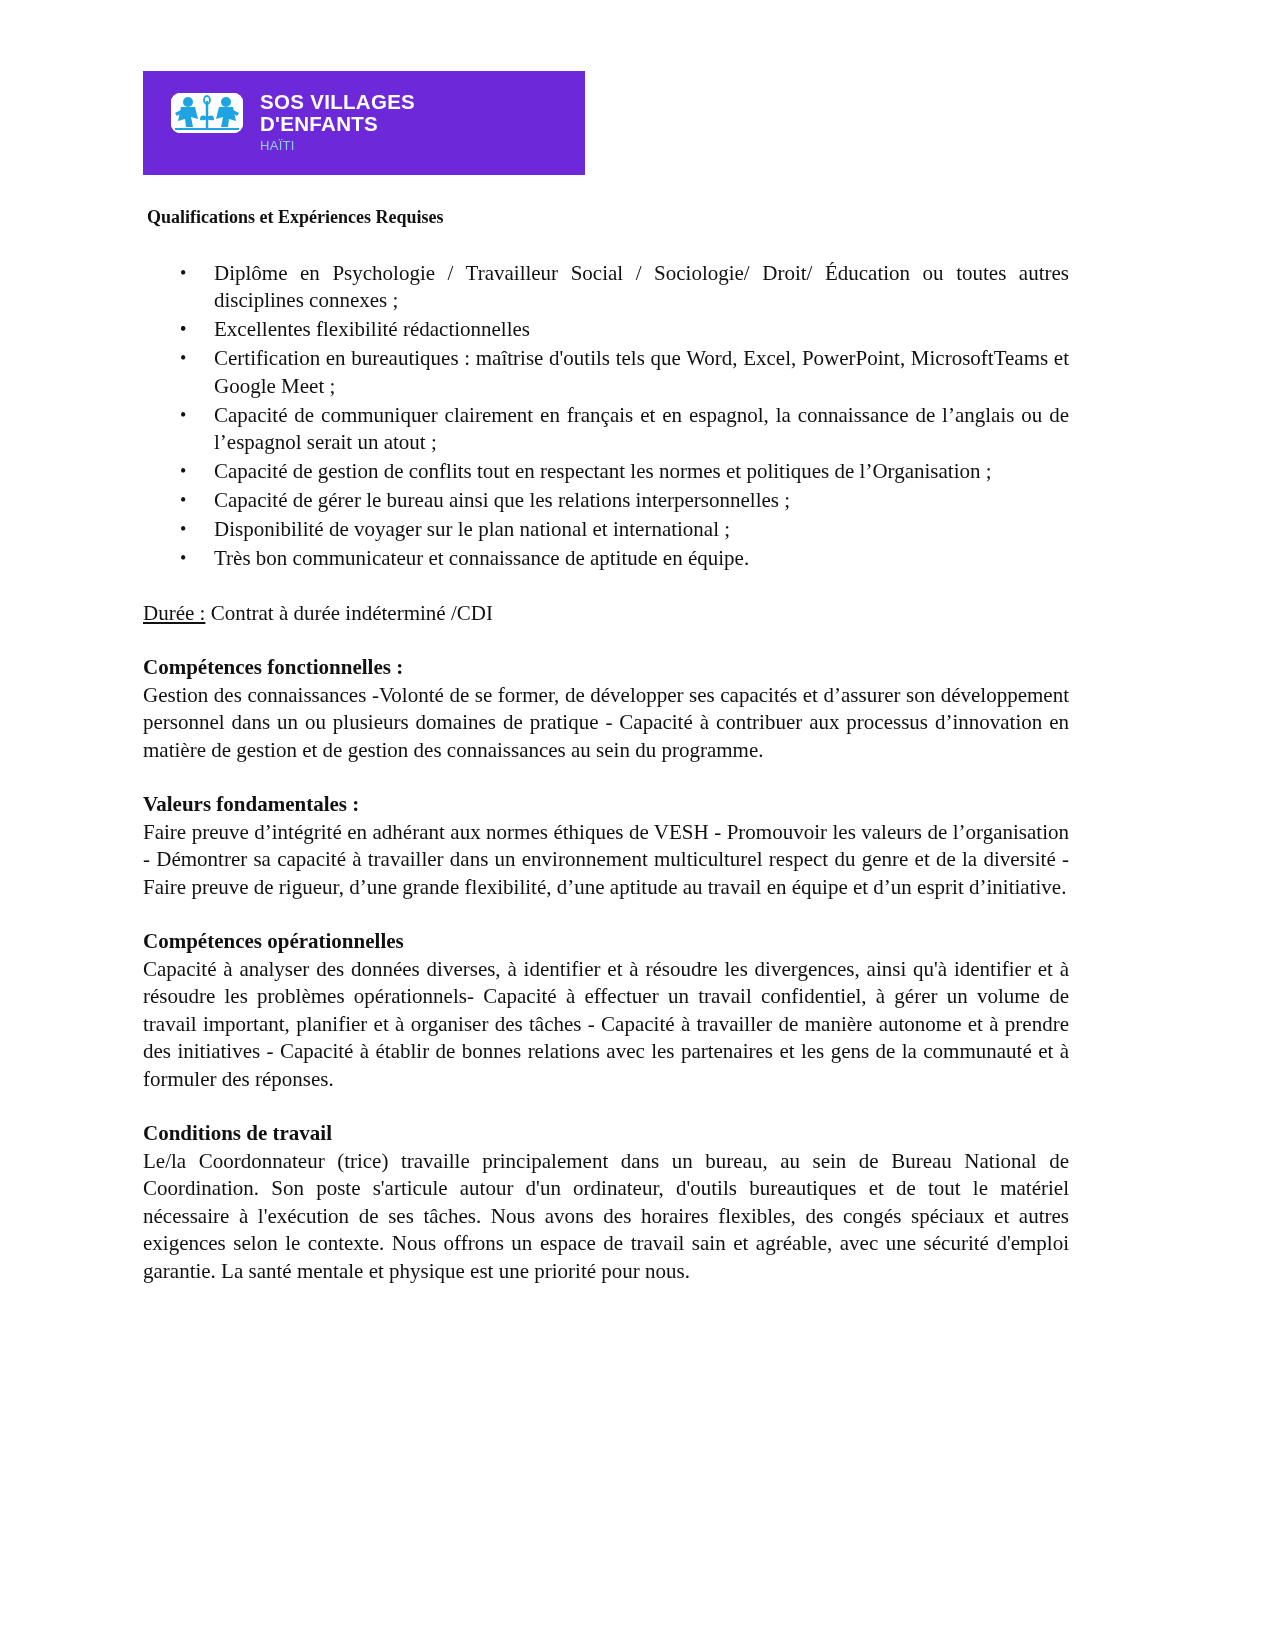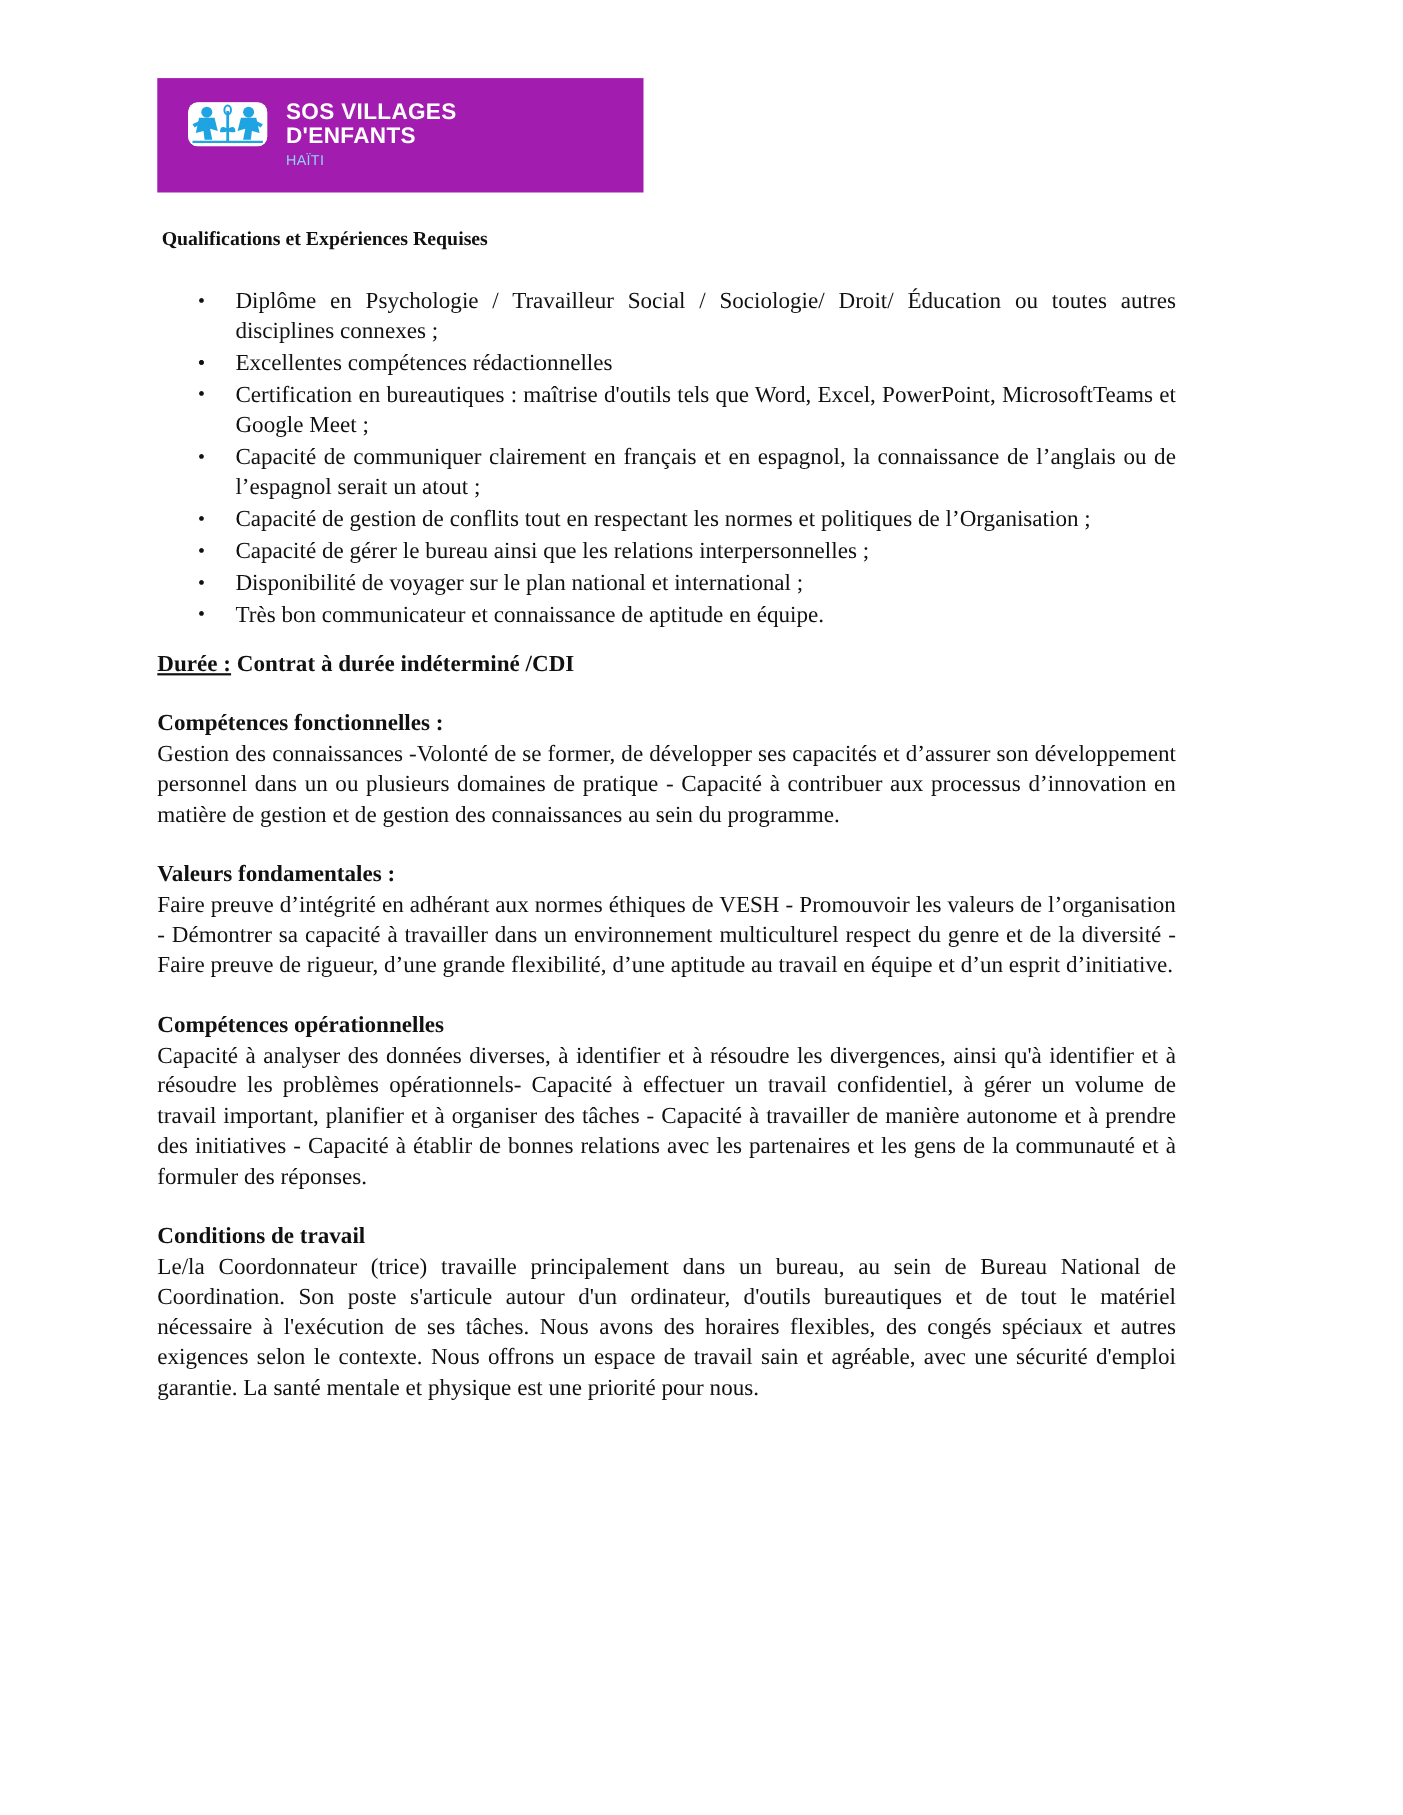--- a/index.html
+++ b/index.html
@@ -3,41 +3,41 @@
   <meta charset="utf-8">
   <style>
     html, body { margin: 0; padding: 0; background: #ffffff; }
     body {
       width: 1275px; height: 1650px; position: relative; overflow: hidden;
       font-family: "Liberation Serif", "DejaVu Serif", serif;
       color: #111111;
     }
     .logo {
       position: absolute; left: 143px; top: 71px; width: 442px; height: 104px;
-      background: #a21caf; display: flex; align-items: center;
+      background: #6d28d9; display: flex; align-items: center;
     }
     .logo-mark {
       position: absolute; left: 28px; top: 22px; width: 72px; height: 40px;
       background: #ffffff; border-radius: 9px; overflow: hidden;
     }
     .logo-text {
       position: absolute; left: 117px; top: 20px;
       font-family: "Liberation Sans", "DejaVu Sans", sans-serif; font-weight: bold;
       color: #ffffff; font-size: 20.5px; line-height: 22px; letter-spacing: 0.3px;
     }
     .logo-text .sub { color: #8fd3f4; font-weight: normal; font-size: 13px; }
     .content {
       position: absolute; left: 143px; top: 200px; width: 926px;
       font-size: 21px; line-height: 27.5px;
     }
     .h-underline { font-weight: bold; margin: 4px; font-size: 18px; }
     ul.quals { margin: 28px 0 0 0; padding: 0 0 0 71px; list-style: none; }
     ul.quals li { position: relative; text-align: justify; margin: 0 0 1.5px 0; }
     ul.quals li .bullet { position: absolute; left: -34px; top: 0; font-size: 18px; }
-    .duree { margin-top: 17px; font-weight: bold; }
+    .duree { margin-top: 27px; font-weight: normal; }
     .duree .lbl { text-decoration: underline; }
     .section { margin-top: 27px; }
     .section h3 { margin: 0; font-size: 21px; font-weight: bold; line-height: 27.5px; }
     .section p { margin: 0; text-align: justify; }
   </style>
 </head>
 <body>
 
 <div class="logo">
   <div class="logo-mark">
@@ -62,21 +62,21 @@
     <div class="sub">HAÏTI</div>
   </div>
 </div>
 
 <div class="content">
   <h2 class="h-underline">Qualifications et Expériences Requises</h2>
 
   <ul class="quals">
     <li><span class="bullet">•</span><span>Diplôme en Psychologie / Travailleur Social / Sociologie/ Droit/ Éducation ou toutes autres disciplines connexes ;</span></li>
     <li><span class="bullet">•</span></li>
-    <li><span class="bullet">•</span><span>Excellentes compétences rédactionnelles</span></li>
+    <li><span class="bullet">•</span><span>Excellentes flexibilité rédactionnelles</span></li>
     <li><span class="bullet">•</span><span>Certification en bureautiques : maîtrise d'outils tels que Word, Excel, PowerPoint, MicrosoftTeams et Google Meet ;</span></li>
     <li><span class="bullet">•</span><span>Capacité de communiquer clairement en français et en espagnol, la connaissance de l’anglais ou de l’espagnol serait un atout ;</span></li>
     <li><span class="bullet">•</span><span>Capacité de gestion de conflits tout en respectant les normes et politiques de l’Organisation ;</span></li>
     <li><span class="bullet">•</span><span>Capacité de gérer le bureau ainsi que les relations interpersonnelles ;</span></li>
     <li><span class="bullet">•</span><span>Disponibilité de voyager sur le plan national et international ;</span></li>
     <li><span class="bullet">•</span><span>Très bon communicateur et connaissance de aptitude en équipe.</span></li>
   </ul>
 
   <div class="duree">
     <span class="lbl">Durée :</span><span> Contrat à durée indéterminé /CDI</span>

